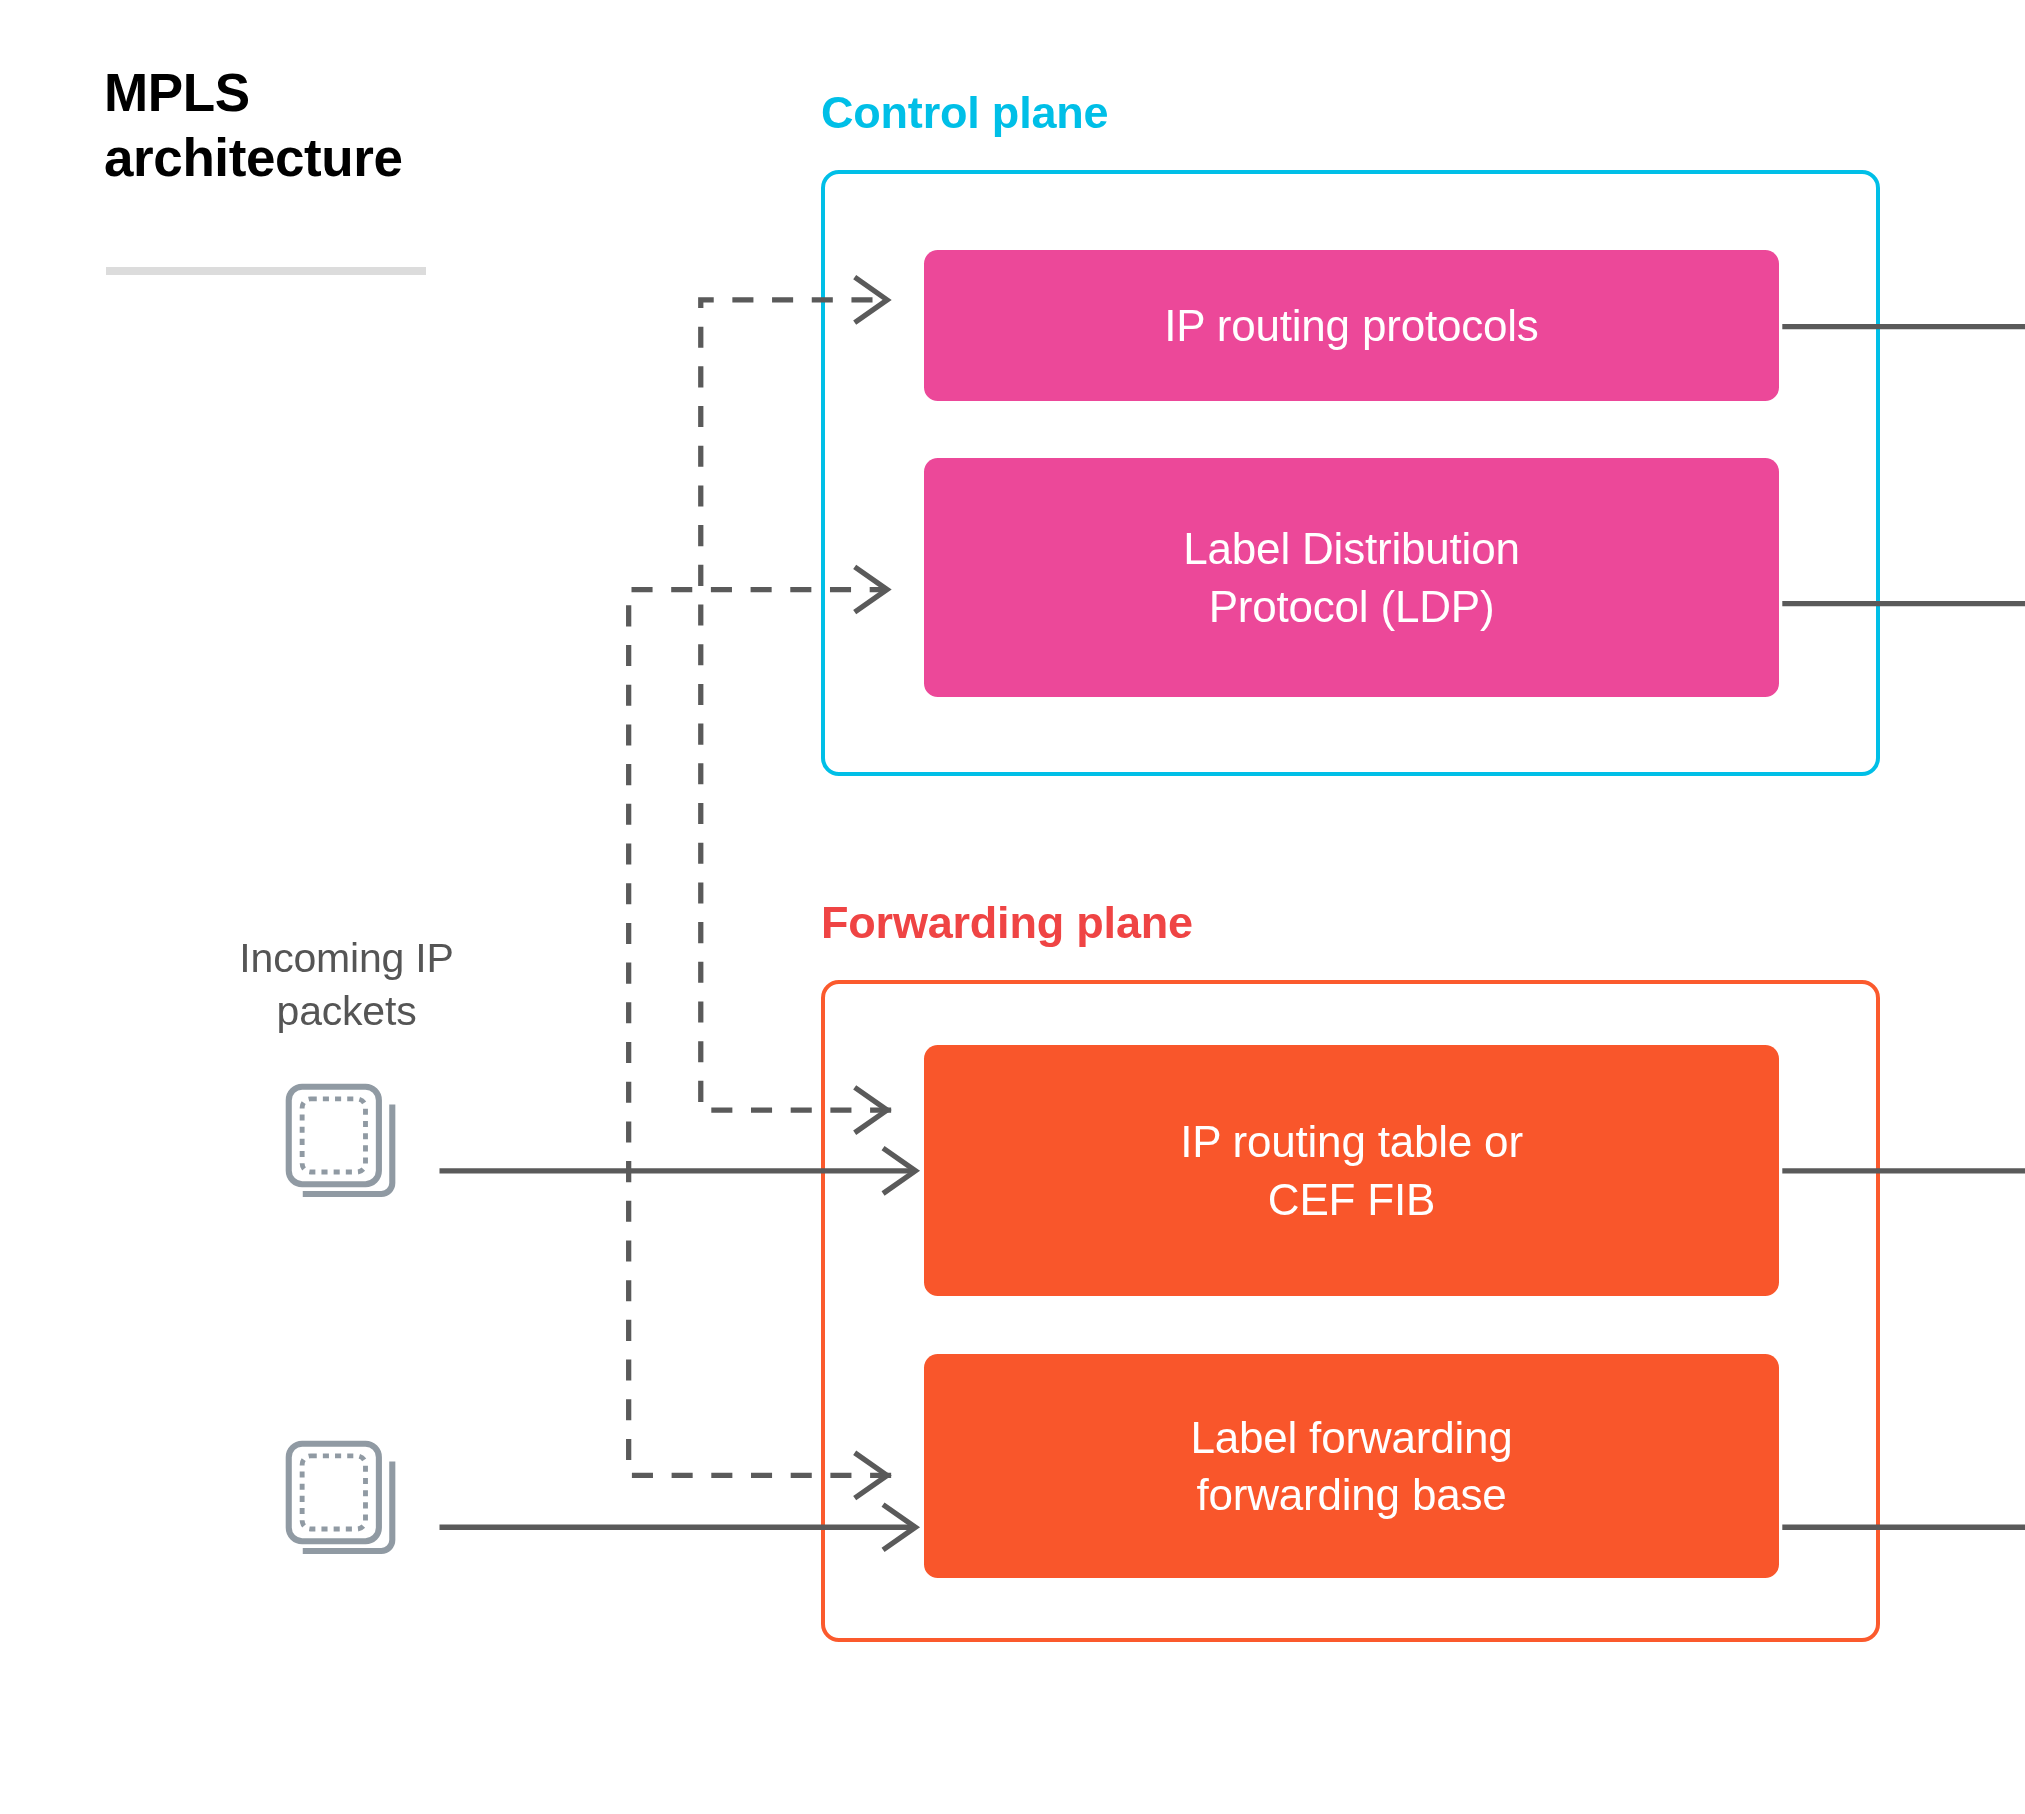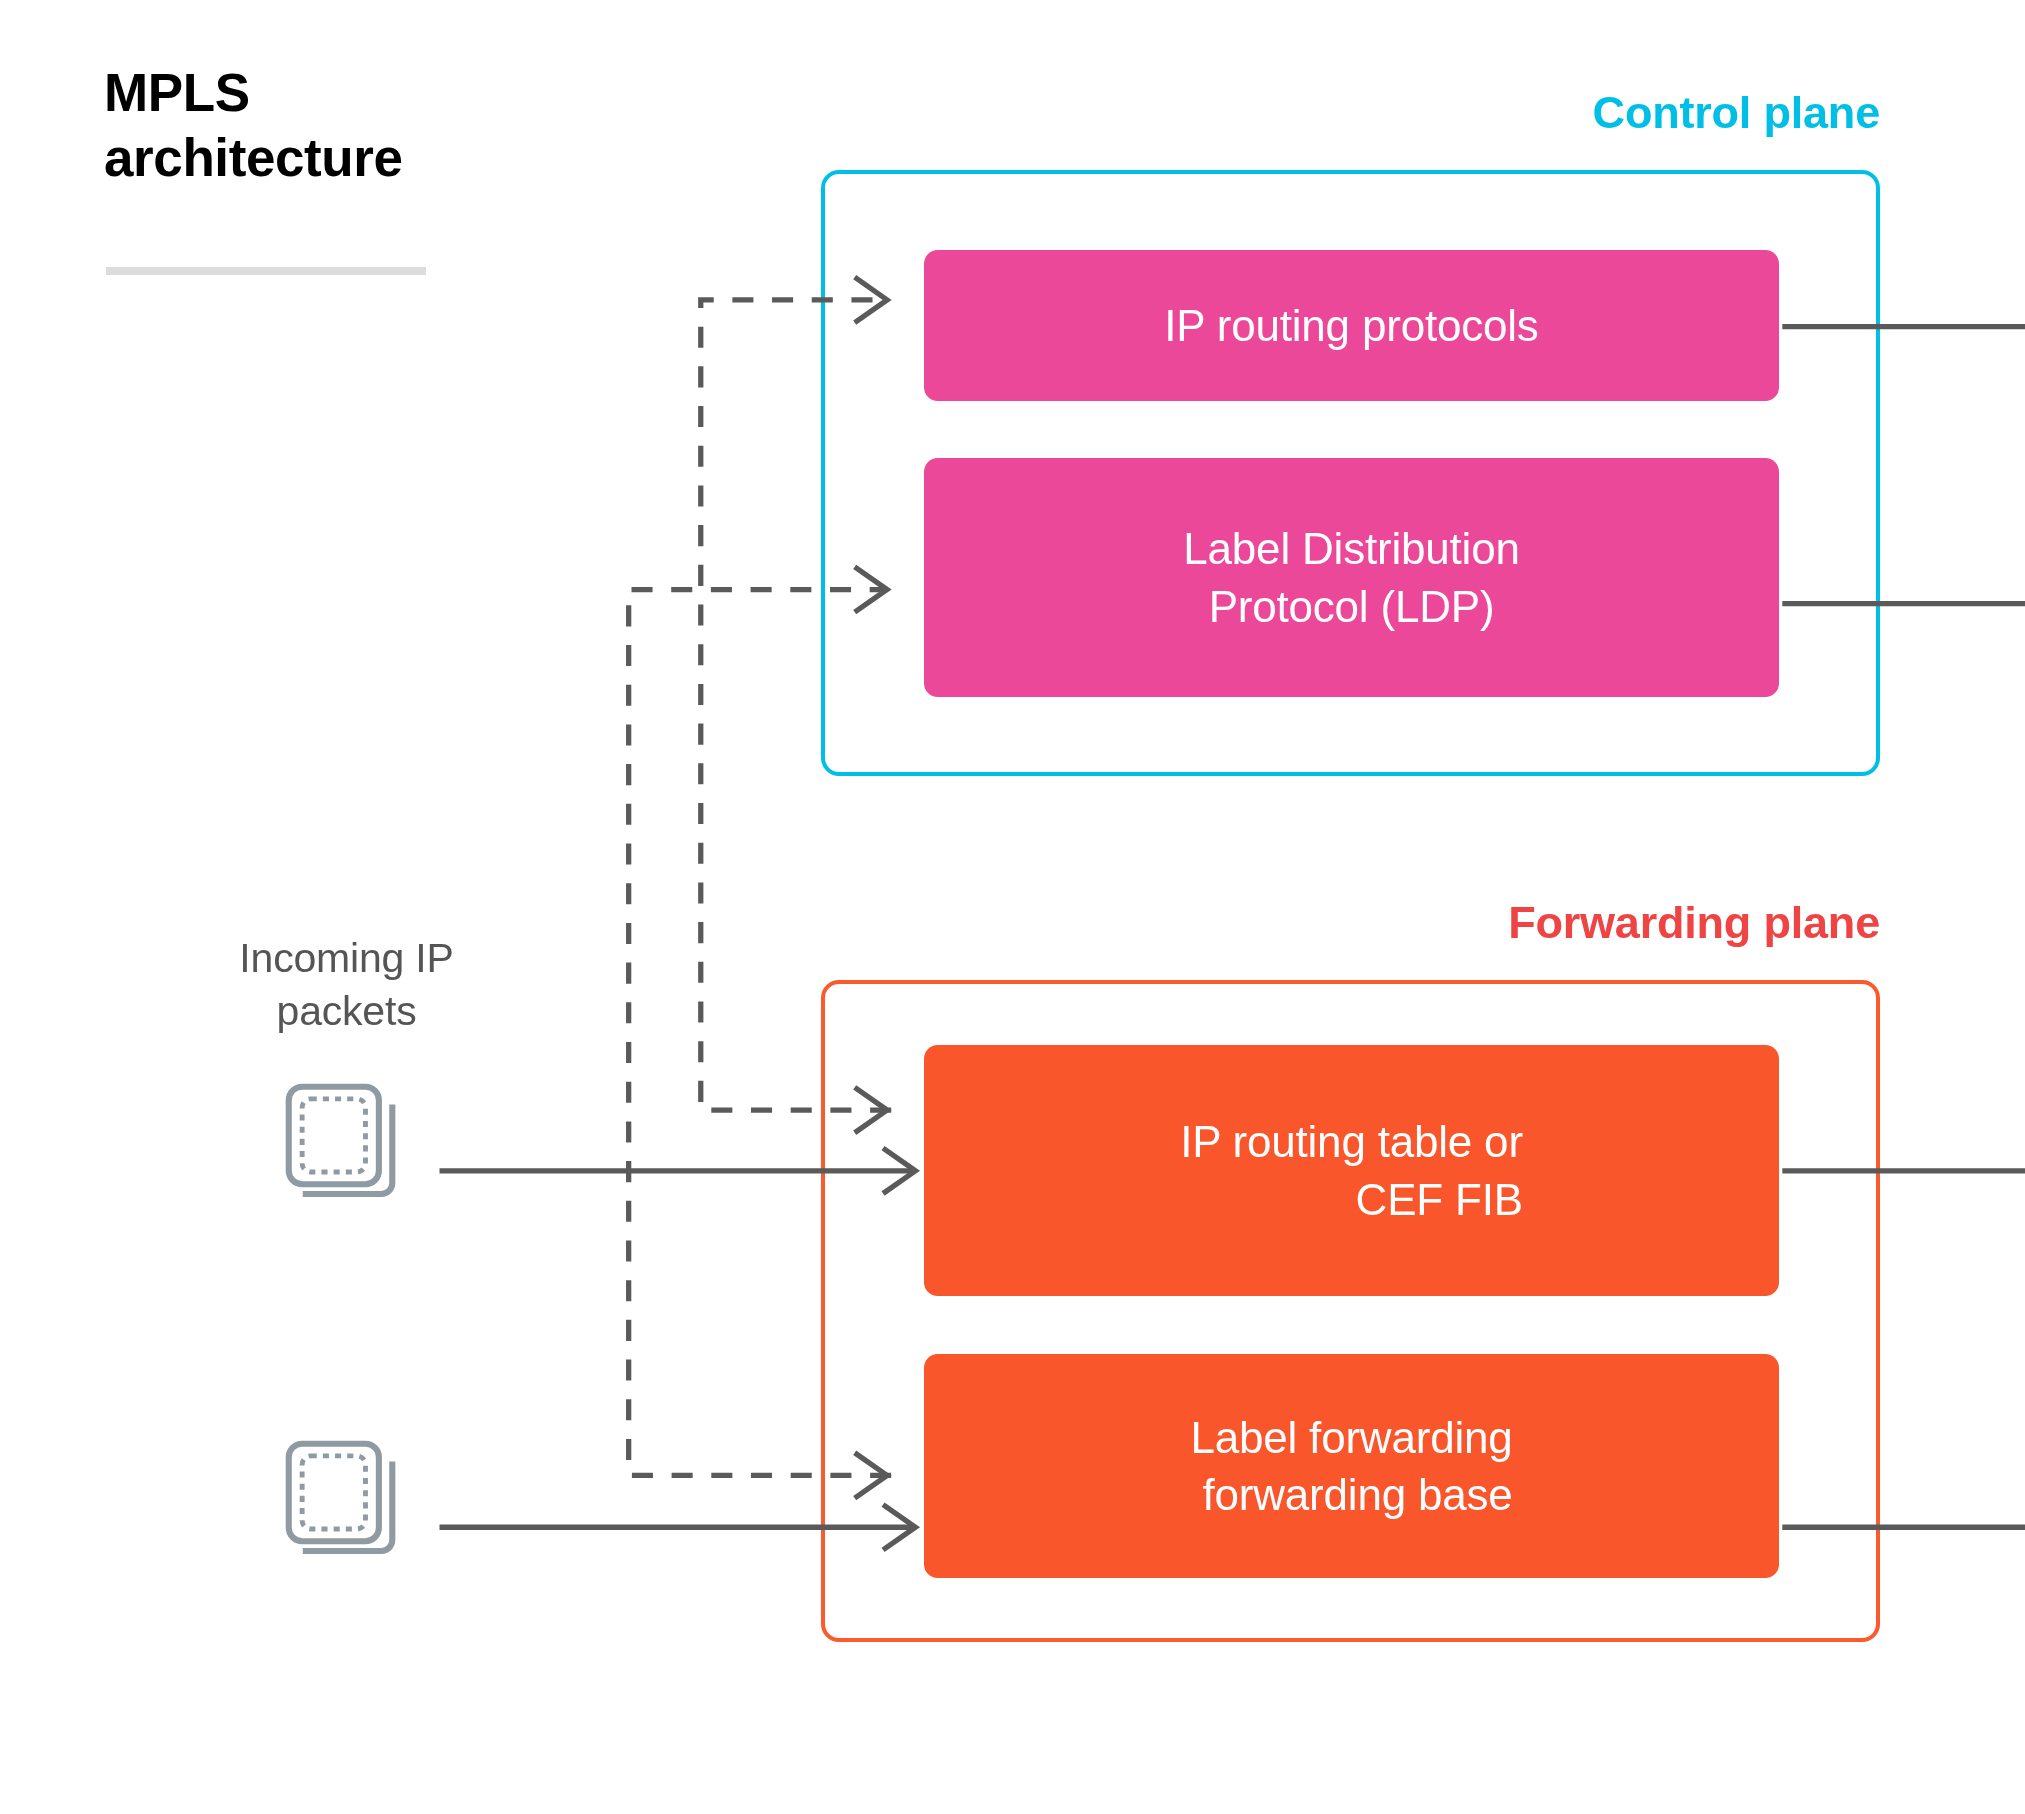--- a/index.html
+++ b/index.html
@@ -42,21 +42,21 @@
     background: #dcdcdc;
   }
 
   
   .plane-heading {
     position: absolute;
     font-size: 45px;
     font-weight: 700;
     letter-spacing: -0.2px;
     white-space: nowrap;
-    text-align: right;
+    text-align: left;
   }
   #control-plane-heading {
     left: 821px;
     top: 87px;
     width: 1059px;
     color: #00bfe7;
   }
   #forwarding-plane-heading {
     left: 821px;
     top: 897px;
@@ -97,21 +97,21 @@
     text-align: center;
     font-size: 44px;
     line-height: 1.30;
     font-weight: 400;
     letter-spacing: -0.2px;
     white-space: pre-line;
     box-sizing: border-box;
     padding: 0 16px;
   }
   .node-cyan { background: #ec4899; }
-  .node-orange { background: #f9562b; text-align: right; }
+  .node-orange { background: #f9562b; }
 
   #node-ip-routing-protocols {
     left: 924px;
     top: 250px;
     width: 855px;
     height: 151px;
   }
   #node-ldp {
     left: 924px;
     top: 458px;

